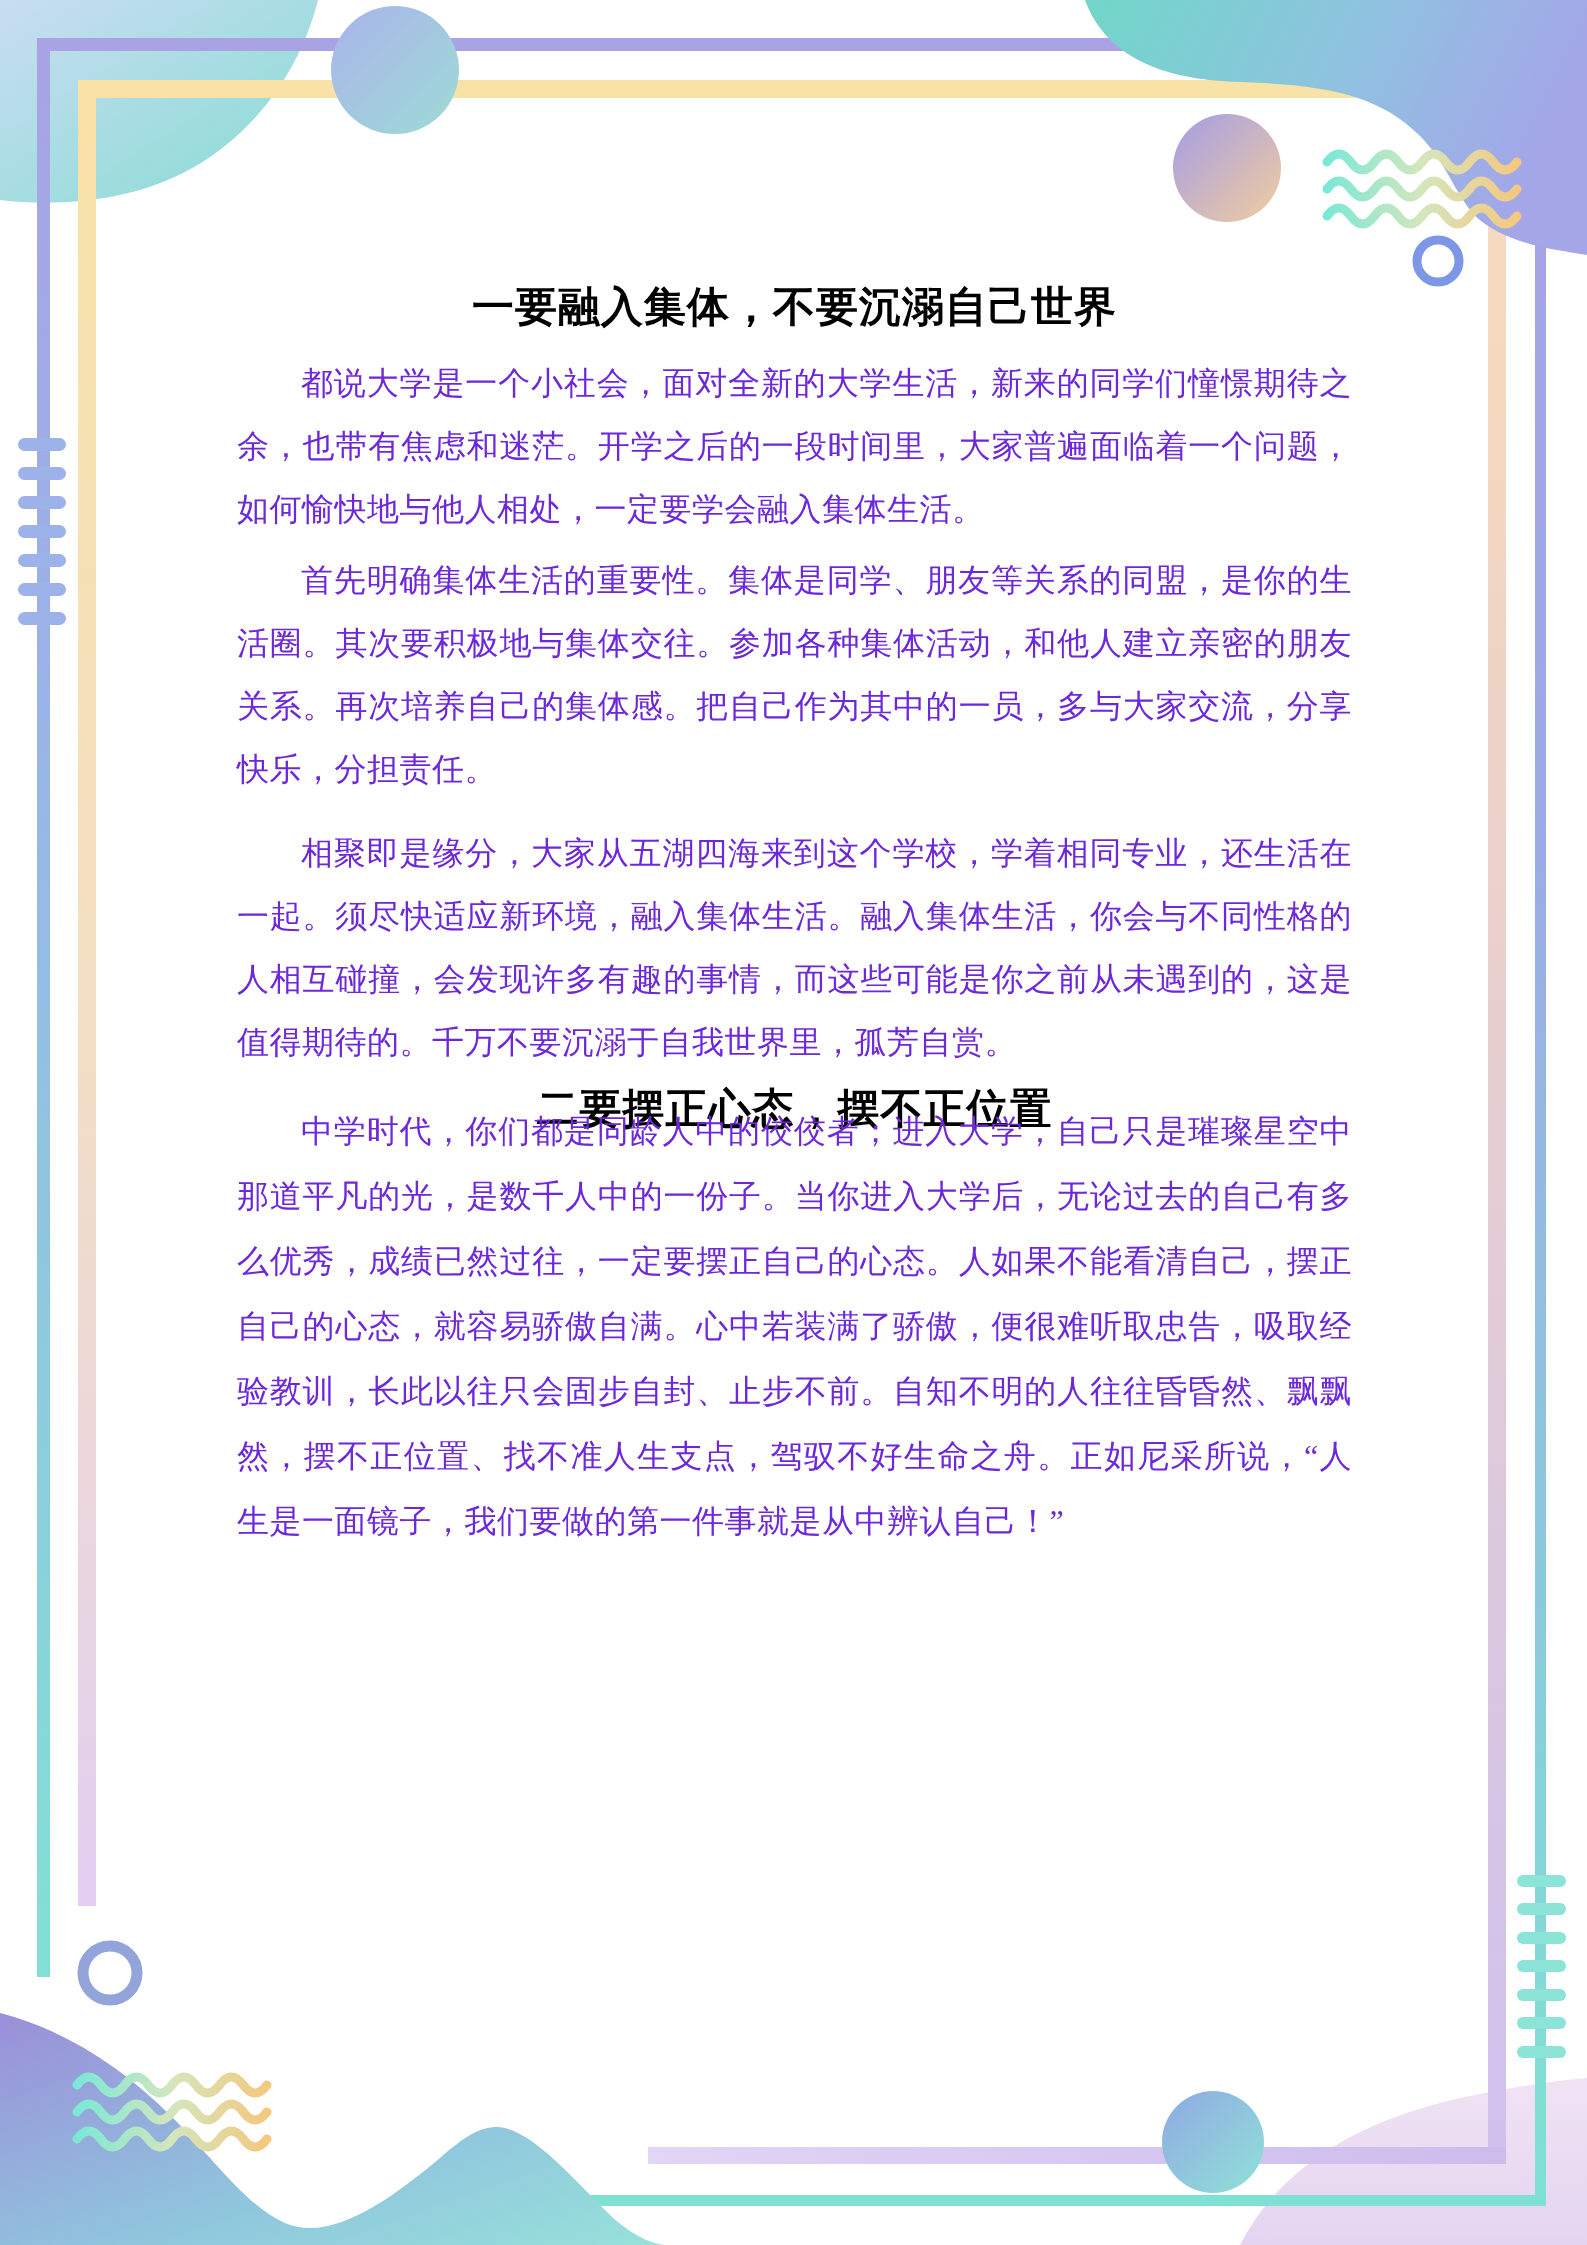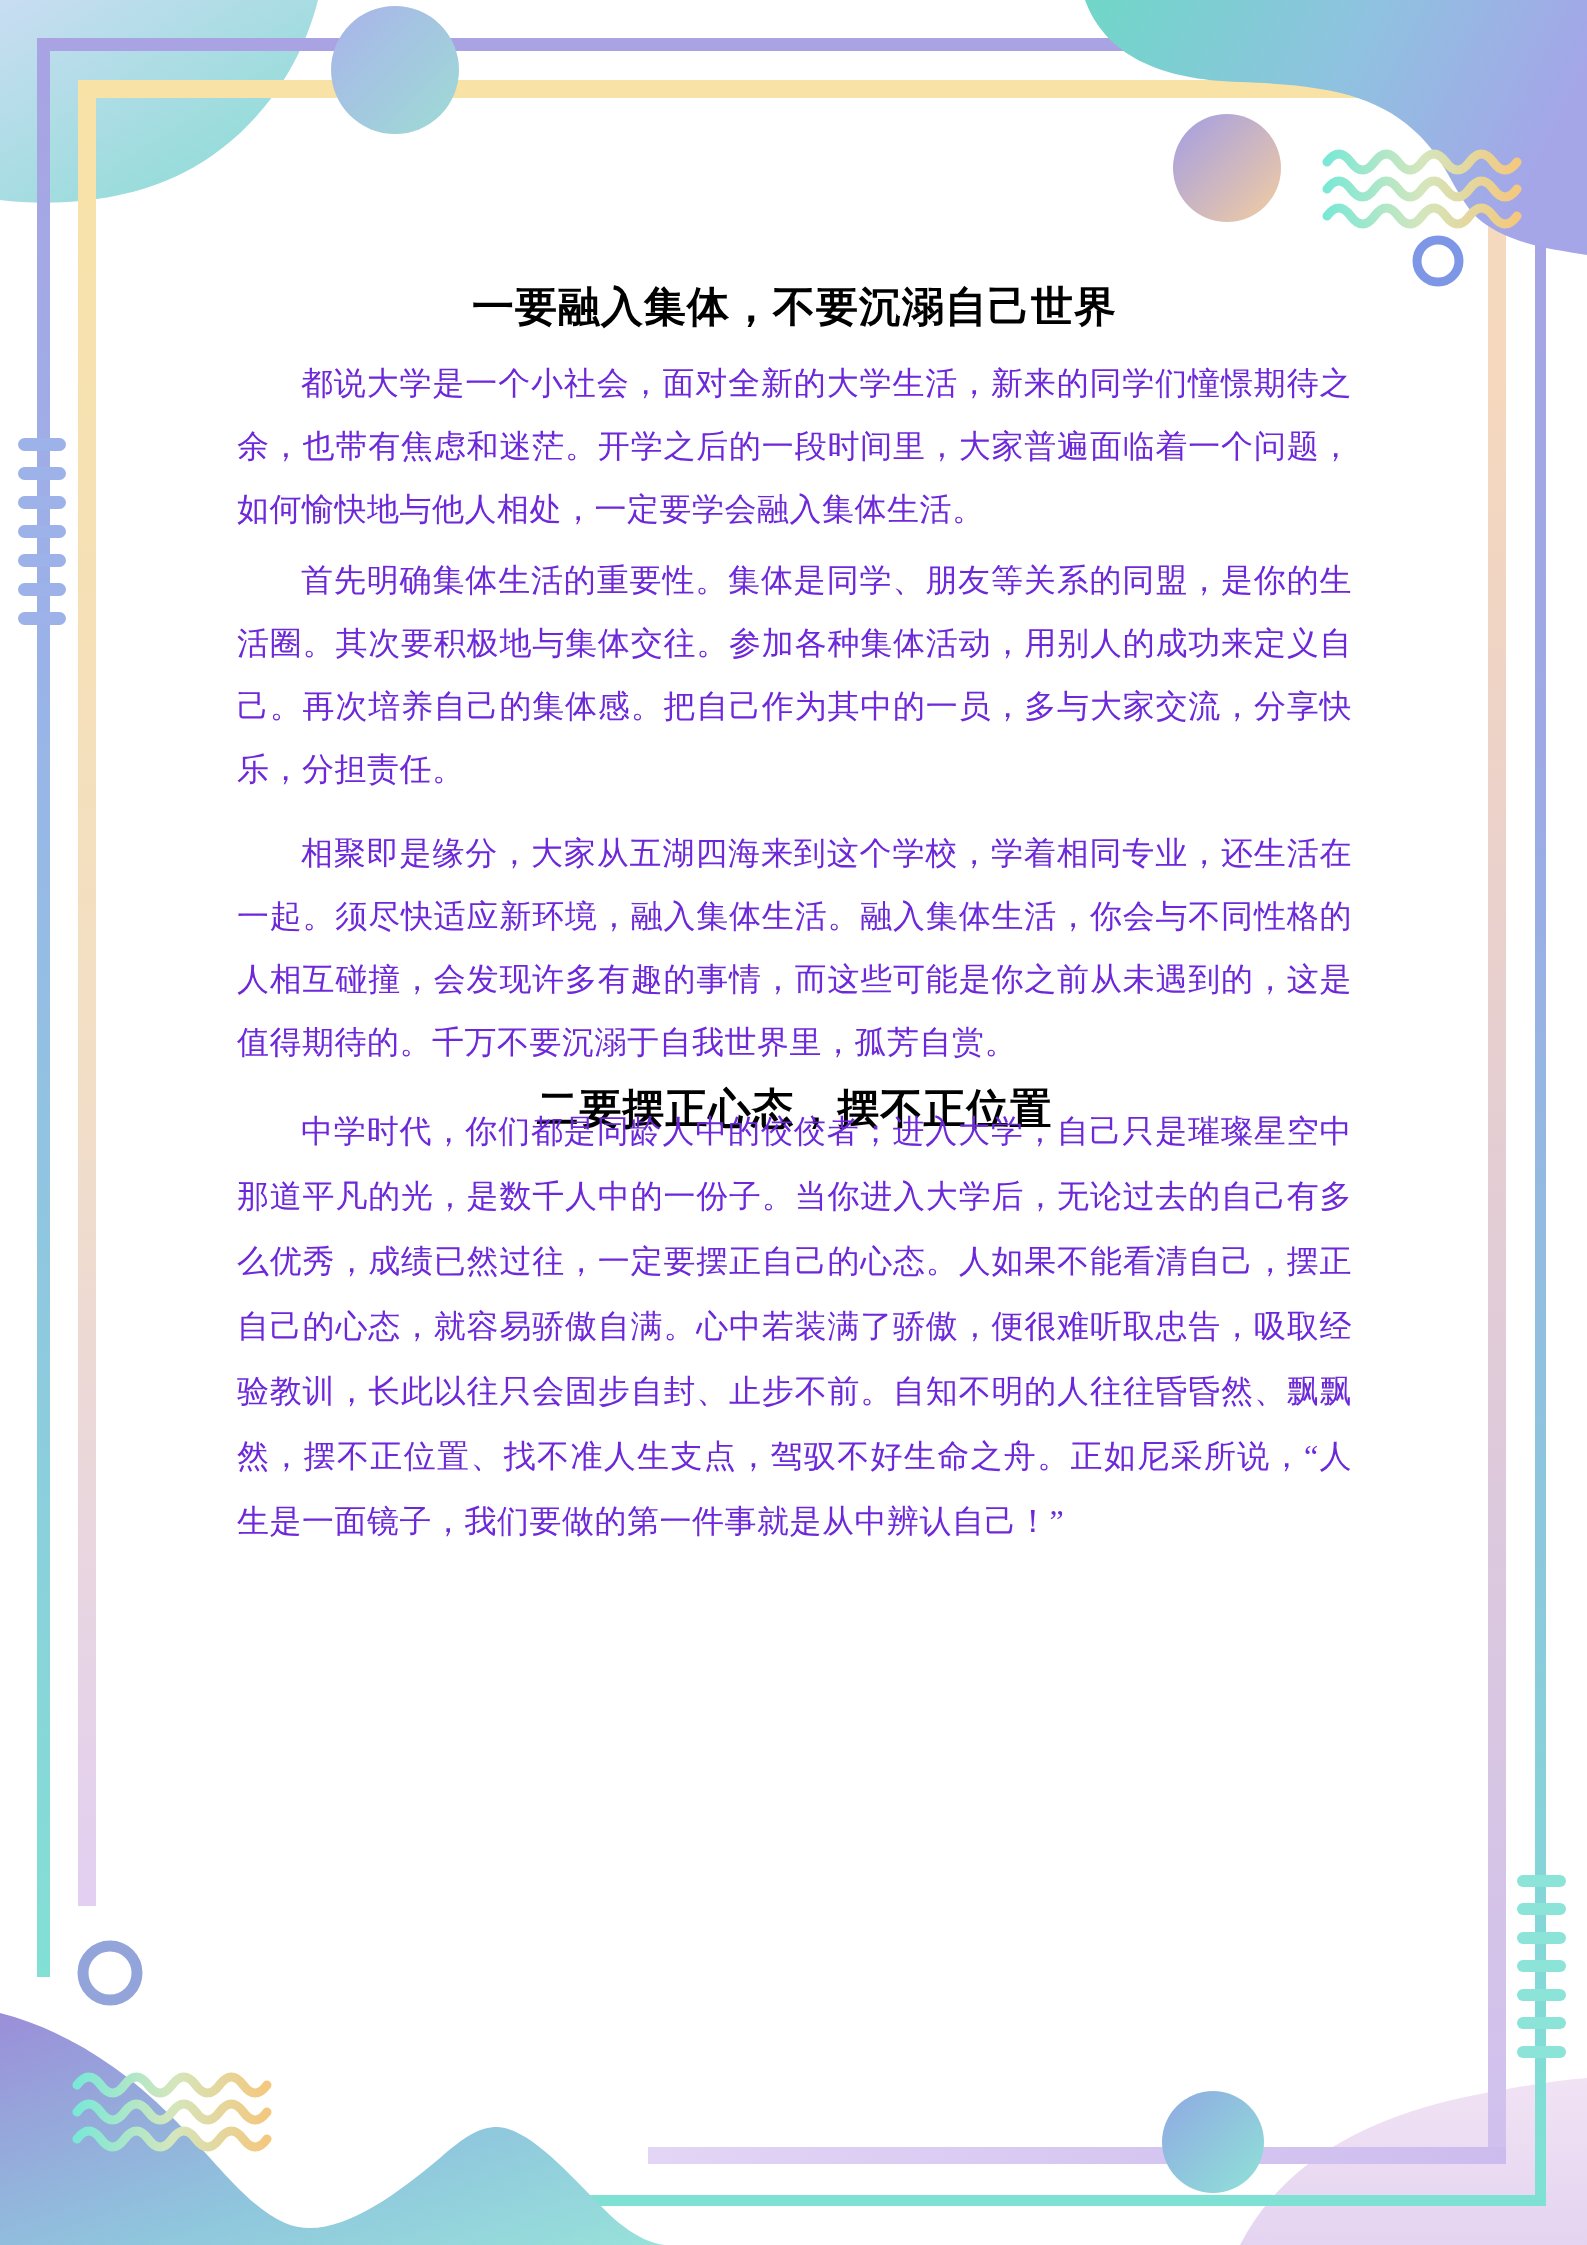--- a/index.html
+++ b/index.html
@@ -152,21 +152,21 @@
       <use href="#wavePath" transform="translate(0,27)"></use>
       <use href="#wavePath" transform="translate(0,54)"></use>
     </g>
   </svg>
 
   <div class="content">
     <h1 class="heading" style="top:284px">一要融入集体，不要沉溺自己世界</h1>
 
     <p class="para lh63" style="top:352px">都说大学是一个小社会，面对全新的大学生活，新来的同学们憧憬期待之余，也带有焦虑和迷茫。开学之后的一段时间里，大家普遍面临着一个问题，如何愉快地与他人相处，一定要学会融入集体生活。</p>
 
-    <p class="para lh63" style="top:549px">首先明确集体生活的重要性。集体是同学、朋友等关系的同盟，是你的生活圈。其次要积极地与集体交往。参加各种集体活动，用别人的成功来定义自己。再次培养自己的集体感。把自己作为其中的一员，多与大家交流，分享快乐，分担责任。</p>
+    <p class="para lh63" style="top:549px">首先明确集体生活的重要性。集体是同学、朋友等关系的同盟，是你的生活圈。其次要积极地与集体交往。参加各种集体活动，和他人建立亲密的朋友关系。再次培养自己的集体感。把自己作为其中的一员，多与大家交流，分享快乐，分担责任。</p>
 
     <p class="para lh63" style="top:822px">相聚即是缘分，大家从五湖四海来到这个学校，学着相同专业，还生活在一起。须尽快适应新环境，融入集体生活。融入集体生活，你会与不同性格的人相互碰撞，会发现许多有趣的事情，而这些可能是你之前从未遇到的，这是值得期待的。千万不要沉溺于自我世界里，孤芳自赏。</p>
 
     <h1 class="heading" style="top:1086px">二要摆正心态，摆不正位置</h1>
 
     <p class="para lh65" style="top:1099px">中学时代，你们都是同龄人中的佼佼者；进入大学，自己只是璀璨星空中那道平凡的光，是数千人中的一份子。当你进入大学后，无论过去的自己有多么优秀，成绩已然过往，一定要摆正自己的心态。人如果不能看清自己，摆正自己的心态，就容易骄傲自满。心中若装满了骄傲，便很难听取忠告，吸取经验教训，长此以往只会固步自封、止步不前。自知不明的人往往昏昏然、飘飘然，摆不正位置、找不准人生支点，驾驭不好生命之舟。正如尼采所说，“人生是一面镜子，我们要做的第一件事就是从中辨认自己！”</p>
 
   </div>
 </div>
 

